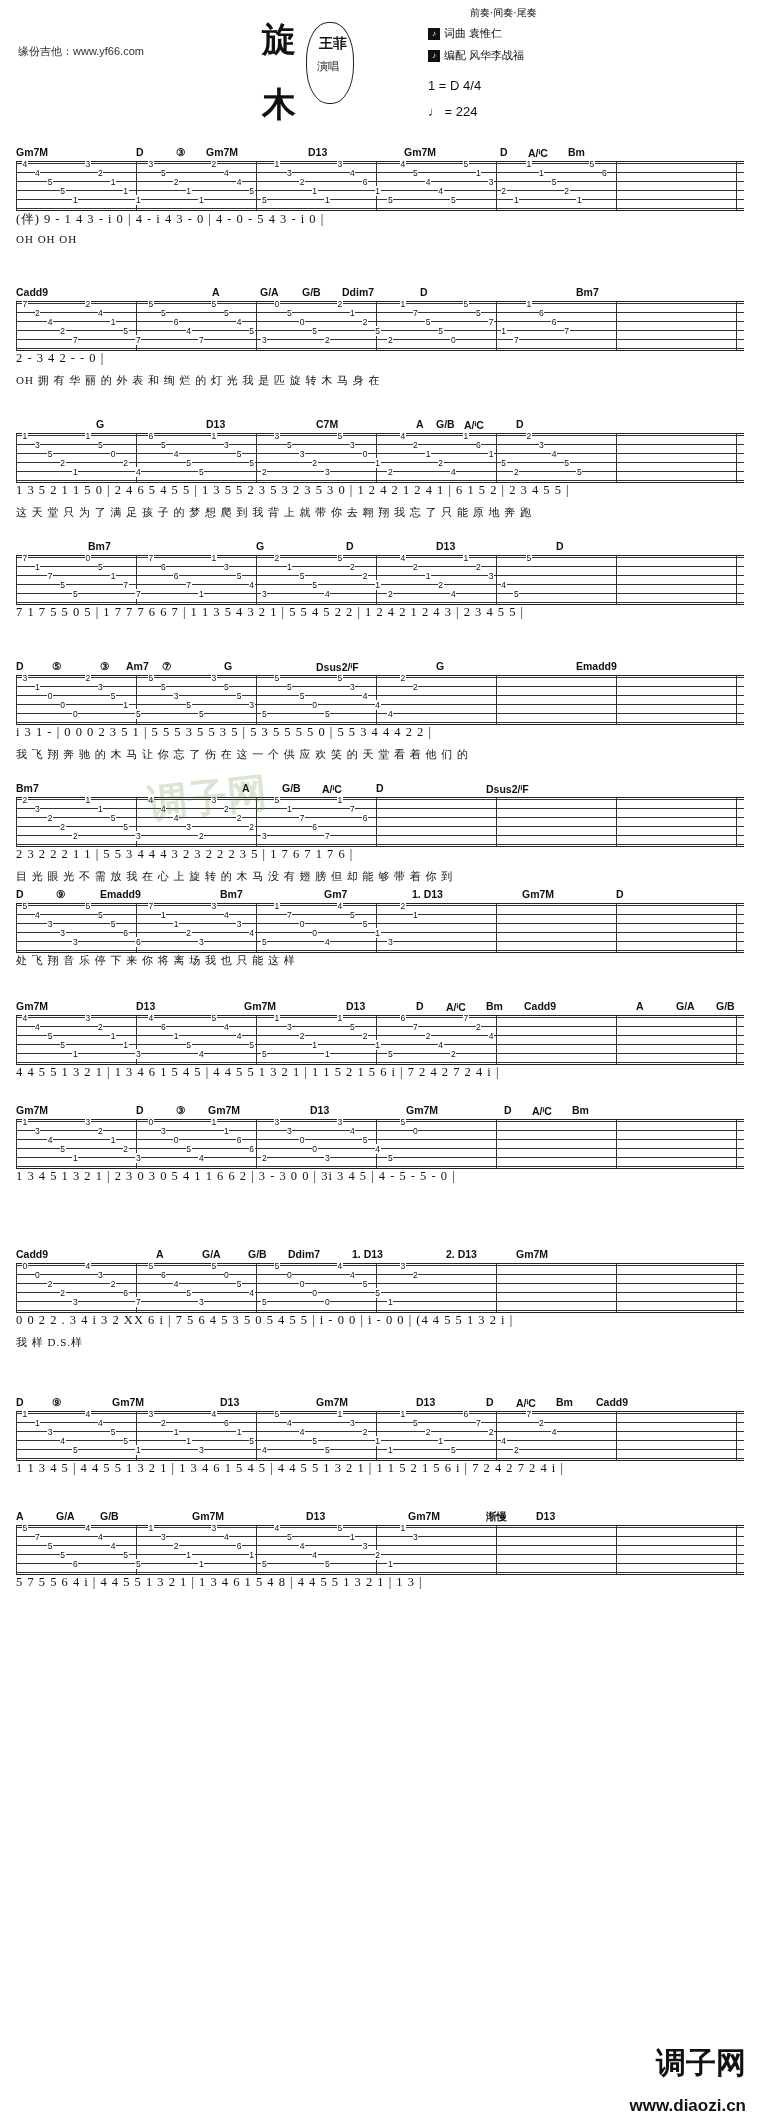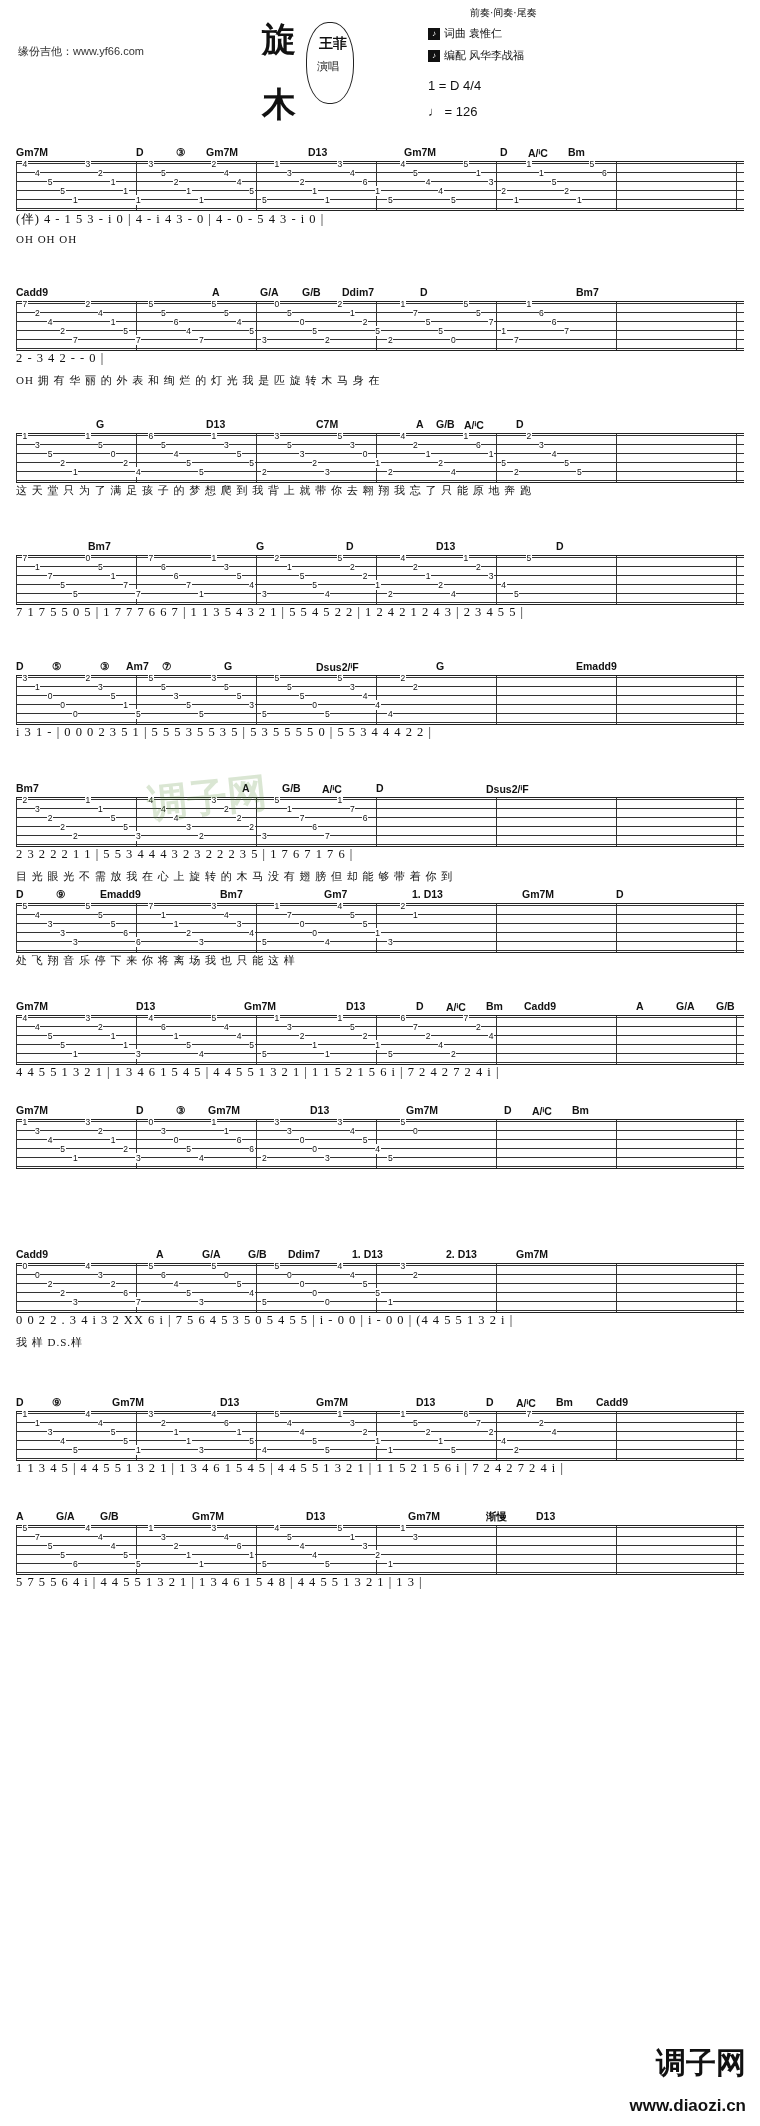--- a/index.html
+++ b/index.html
@@ -51,21 +51,21 @@
 
   <div class="singer-box">
     <div class="s1">王菲</div>
     <div class="s2">演唱</div>
   </div>
 
   <div class="hdr-line hdr-top">前奏·间奏·尾奏</div>
   <div class="hdr-line hdr-a"><span class="sqr">♪</span><span>词曲  袁惟仁</span></div>
   <div class="hdr-line hdr-b"><span class="sqr">♪</span><span>编配  风华李战福</span></div>
   <div class="hdr-line hdr-key">1 = D  4/4</div>
-  <div class="hdr-line hdr-bpm">♩ = 126</div>
+  <div class="hdr-line hdr-bpm">♩ = 224</div>
 
   <div id="systems">
       <div class="system" style="top: 146px;">
         <div class="chords">
           <span style="left: 0px;">Gm7M</span>
           <span style="left: 120px;">D</span>
           <span style="left: 160px;">③</span>
           <span style="left: 190px;">Gm7M</span>
           <span style="left: 292px;">D13</span>
           <span style="left: 388px;">Gm7M</span>
@@ -130,21 +130,21 @@
             <span style="left: 497.4px; top: 33px;">1</span>
             <span style="left: 510px; top: -3px;">1</span>
             <span style="left: 522.6px; top: 6px;">1</span>
             <span style="left: 535.2px; top: 15px;">5</span>
             <span style="left: 547.8px; top: 24px;">2</span>
             <span style="left: 560.4px; top: 33px;">1</span>
             <span style="left: 573px; top: -3px;">5</span>
             <span style="left: 585.6px; top: 6px;">6</span>
           </div>
         </div>
-        <div class="numline">(伴) 4 - 1 5 3 - i 0 | 4 - i 4 3 - 0 | 4 - 0 - 5 4 3 - i 0 |</div>
+        <div class="numline">(伴) 9 - 1 4 3 - i 0 | 4 - i 4 3 - 0 | 4 - 0 - 5 4 3 - i 0 |</div>
         <div class="lyric">   OH                        OH                        OH</div>
       </div>
       <div class="system" style="top: 286px;">
         <div class="chords">
           <span style="left: 0px;">Cadd9</span>
           <span style="left: 196px;">A</span>
           <span style="left: 244px;">G/A</span>
           <span style="left: 286px;">G/B</span>
           <span style="left: 326px;">Ddim7</span>
           <span style="left: 404px;">D</span>
@@ -279,20 +279,21 @@
             <span style="left: 472.2px; top: 15px;">1</span>
             <span style="left: 484.8px; top: 24px;">5</span>
             <span style="left: 497.4px; top: 33px;">2</span>
             <span style="left: 510px; top: -3px;">2</span>
             <span style="left: 522.6px; top: 6px;">3</span>
             <span style="left: 535.2px; top: 15px;">4</span>
             <span style="left: 547.8px; top: 24px;">5</span>
             <span style="left: 560.4px; top: 33px;">5</span>
           </div>
         </div>
+        <div class="numline">1 3 5 2 1 1 5 0 | 2 4 6 5 4 5 5 | 1 3 5 5 2 3 5 3 2 3 5 3 0 | 1 2 4 2 1 2 4 1 | 6 1 5 2 | 2 3 4 5 5 |</div>
         <div class="lyric">这 天 堂      只  为 了 满 足 孩 子  的  梦 想     爬 到 我 背 上 就 带  你 去 翱 翔     我    忘 了 只 能 原 地 奔 跑</div>
       </div>
       <div class="system" style="top: 540px;">
         <div class="chords">
           <span style="left: 72px;">Bm7</span>
           <span style="left: 240px;">G</span>
           <span style="left: 330px;">D</span>
           <span style="left: 420px;">D13</span>
           <span style="left: 540px;">D</span>
         </div>
@@ -411,20 +412,21 @@
             <span style="left: 321px; top: -3px;">5</span>
             <span style="left: 333.6px; top: 6px;">3</span>
             <span style="left: 346.2px; top: 15px;">4</span>
             <span style="left: 358.8px; top: 24px;">4</span>
             <span style="left: 371.4px; top: 33px;">4</span>
             <span style="left: 384px; top: -3px;">2</span>
             <span style="left: 396.6px; top: 6px;">2</span>
           </div>
         </div>
         <div class="numline">i 3 1 - | 0 0 0 2 3 5 1 | 5 5 5 3 5 5 3 5 | 5 3 5 5 5 5 0 | 5 5 3 4 4 4 2 2 |</div>
+        <div class="lyric">我 飞 翔                奔 驰 的  木 马 让 你 忘 了 伤    在 这 一 个 供 应 欢 笑 的 天 堂    看 着 他 们  的</div>
       </div>
       <div class="system" style="top: 782px;">
         <div class="chords">
           <span style="left: 0px;">Bm7</span>
           <span style="left: 226px;">A</span>
           <span style="left: 266px;">G/B</span>
           <span style="left: 306px;">A/ⁱC</span>
           <span style="left: 360px;">D</span>
           <span style="left: 470px;">Dsus2/ⁱF</span>
         </div>
@@ -663,20 +665,21 @@
             <span style="left: 308.4px; top: 33px;">3</span>
             <span style="left: 321px; top: -3px;">3</span>
             <span style="left: 333.6px; top: 6px;">4</span>
             <span style="left: 346.2px; top: 15px;">5</span>
             <span style="left: 358.8px; top: 24px;">4</span>
             <span style="left: 371.4px; top: 33px;">5</span>
             <span style="left: 384px; top: -3px;">5</span>
             <span style="left: 396.6px; top: 6px;">0</span>
           </div>
         </div>
+        <div class="numline">1 3 4 5 1 3 2 1 | 2 3 0 3 0 5 4 1 1 6 6 2 | 3 - 3 0 0 | 3i 3 4 5 | 4 - 5 - 5 - 0 |</div>
       </div>
       <div class="system" style="top: 1248px;">
         <div class="chords">
           <span style="left: 0px;">Cadd9</span>
           <span style="left: 140px;">A</span>
           <span style="left: 186px;">G/A</span>
           <span style="left: 232px;">G/B</span>
           <span style="left: 272px;">Ddim7</span>
           <span style="left: 336px;">1. D13</span>
           <span style="left: 430px;">2. D13</span>

